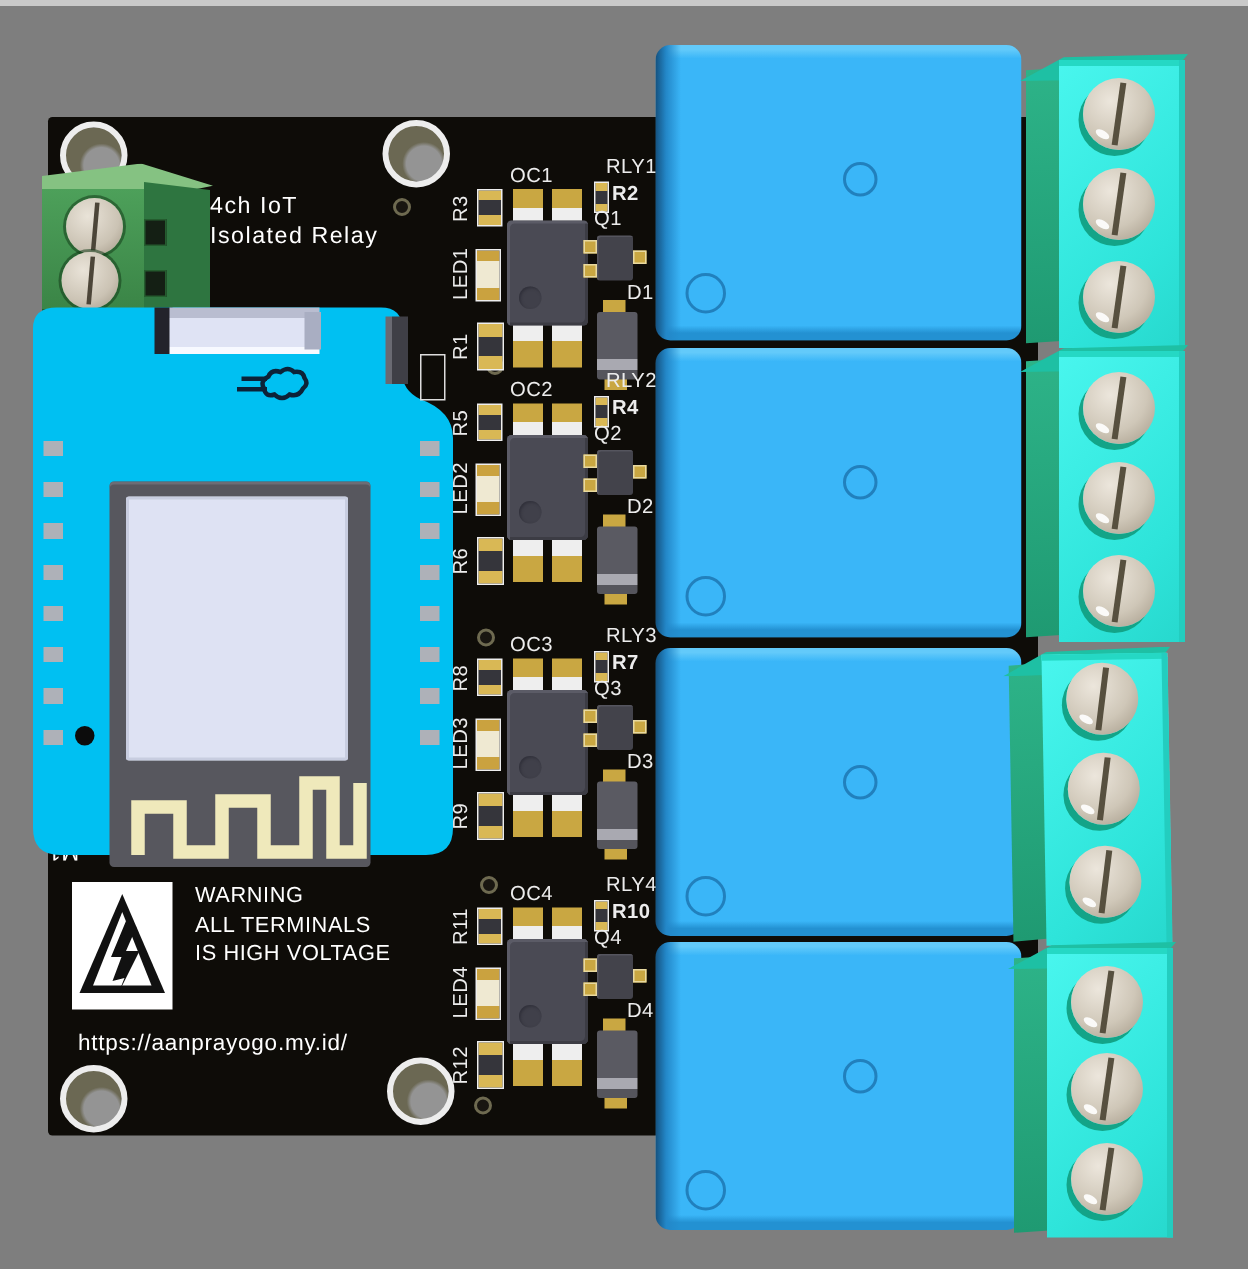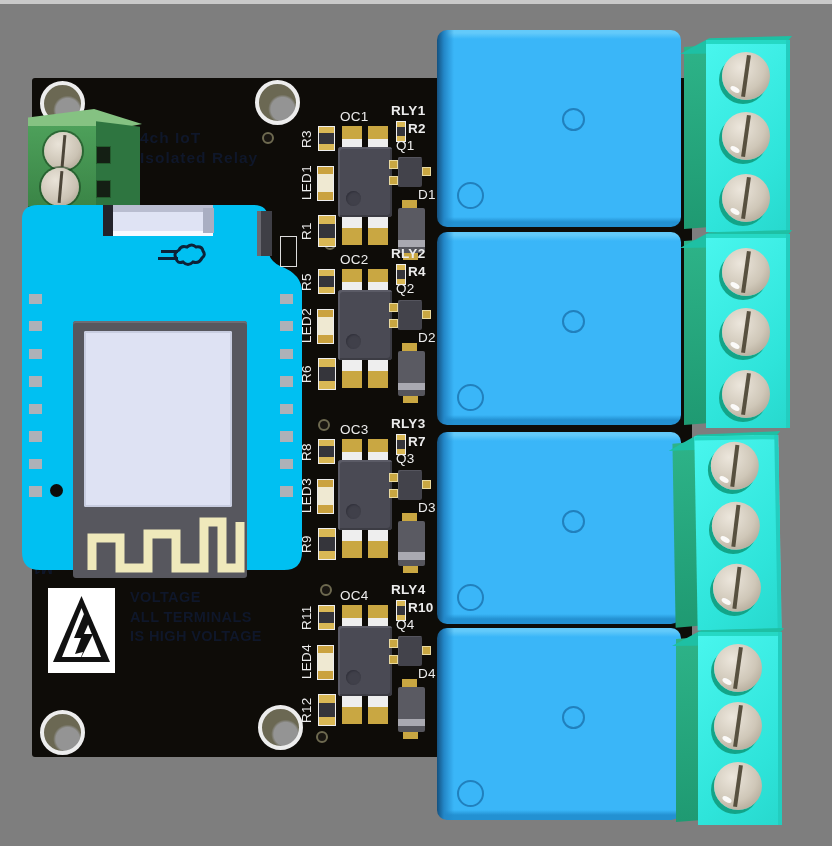--- a/index.html
+++ b/index.html
@@ -11,21 +11,21 @@
   .winstrip { position:absolute; left:0; top:0; width:832px; height:4px; background:#c9c9c9; }
 
   
   .pcb { position:absolute; left:32px; top:78px; width:660px; height:679px; background:#0e0c08; border-radius:3px; }
   .hole { position:absolute; width:45px; height:45px; border-radius:50%;
           border:4px solid #ededed;
           background:radial-gradient(circle at 64% 68%, #949494 0 34%, #6b6853 42%); }
   .via { position:absolute; width:12px; height:12px; border-radius:50%;
          background:#191611; border:2px solid #6e6a50; }
 
-  .silk { position:absolute; color:#0f172a; letter-spacing:.6px; white-space:nowrap;font-weight:bold; }
+  .silk { position:absolute; color:#ffffff; letter-spacing:.6px; white-space:nowrap; }
   .title { font-size:15.5px; line-height:19.5px; letter-spacing:1px; }
   .url { font-size:15px; letter-spacing:.5px; }
   .warn-text { font-size:14.5px; line-height:19.5px; letter-spacing:.4px; }
   .flip { transform:rotate(180deg); display:inline-block; }
 
   .warnbox { position:absolute; left:48px; top:588px; width:67px; height:85px; background:#fff; }
   .footprint-dash { position:absolute; left:40px; top:218px; width:62px; height:0;
                     border-top:3px dashed #e5e5e5; opacity:.9; }
 
   
@@ -63,21 +63,21 @@
   .silk-rect { position:absolute; left:280px; top:236px; width:17px; height:31px;
                border:1.5px solid #ddd; background:transparent; }
   .logo { position:absolute; left:152px; top:238px; transform:rotate(180deg); }
 
   
   .ch { position:absolute; left:300px; width:145px; height:160px; }
   .lb { position:absolute; color:#ececec; font-size:13.5px; letter-spacing:.3px; white-space:nowrap; }
   .vl { position:absolute; color:#ececec; font-size:13.5px; letter-spacing:.3px;
         writing-mode:vertical-rl; transform:rotate(180deg); text-align:center; }
   .oclb { left:40px; top:0; }
-  .rlylb{ left:91px; top:-6px;font-weight:bold; }
+  .rlylb{ left:104px; top:-6px; }
   .rtl  { left:-1px; top:13px; height:34px; }
   .ledl { left:-1px; top:50px; height:48px; }
   .rbl  { left:-1px; top:104px; height:36px; }
   .rrl  { left:108px; top:12px;font-weight:bold; }
   .qlb  { left:96px; top:29px; }
   .dlb  { left:118px; top:78px; }
 
   .rs  { position:absolute; border:1.5px solid #eee;
          background:linear-gradient(180deg,#d9b855 0 28%, #35353b 28% 72%, #d9b855 72%); }
   .rtb { left:18px; top:17px;  width:17px; height:25px; }
@@ -151,24 +151,25 @@
   <div class="via" style="left:320px;top:584px;"></div>
   <div class="via" style="left:316px;top:731px;"></div>
 
   <span class="silk" style="left:66px;top:116px;font-size:14px;letter-spacing:2px;">DC IN</span>
   <div class="silk title" style="left:140px;top:128px;">
     <div>4ch IoT</div>
     <div>Isolated Relay</div>
   </div>
   <span class="silk" style="left:32px;top:561px;font-size:14px;"><span class="flip">M1</span></span>
   <div class="silk warn-text" style="left:130px;top:588px;">
-    <div>VOLTAGE</div>
+    <div>WARNING</div>
     <div>ALL TERMINALS</div>
     <div>IS HIGH VOLTAGE</div>
   </div>
+  <span class="silk url" style="left:52px;top:687px;">https://aanprayogo.my.id/</span>
 
   <div class="warnbox">
     <svg width="67" height="85" viewBox="0 0 67 85">
       <polygon points="33.5,8 62,74 5,74" fill="#111"></polygon>
       <polygon points="33.5,20 53,69 14,69" fill="#fff"></polygon>
       <polygon points="36,26 26,50 33,50 27,66 35,64 31,74 45,46 36,46 43,30" fill="#111"></polygon>
     </svg>
   </div>
 
   <div class="dc-top"></div>

